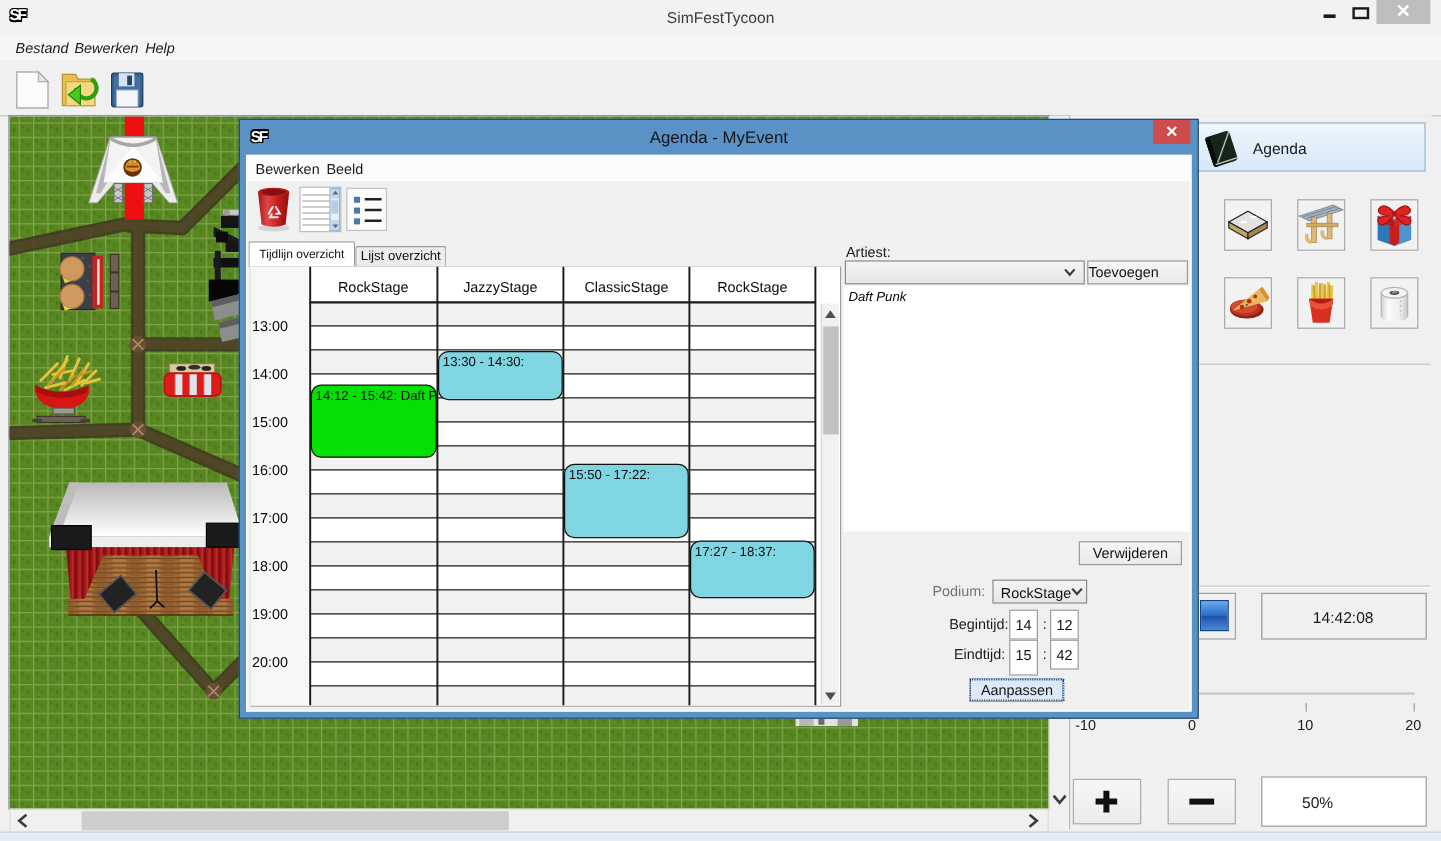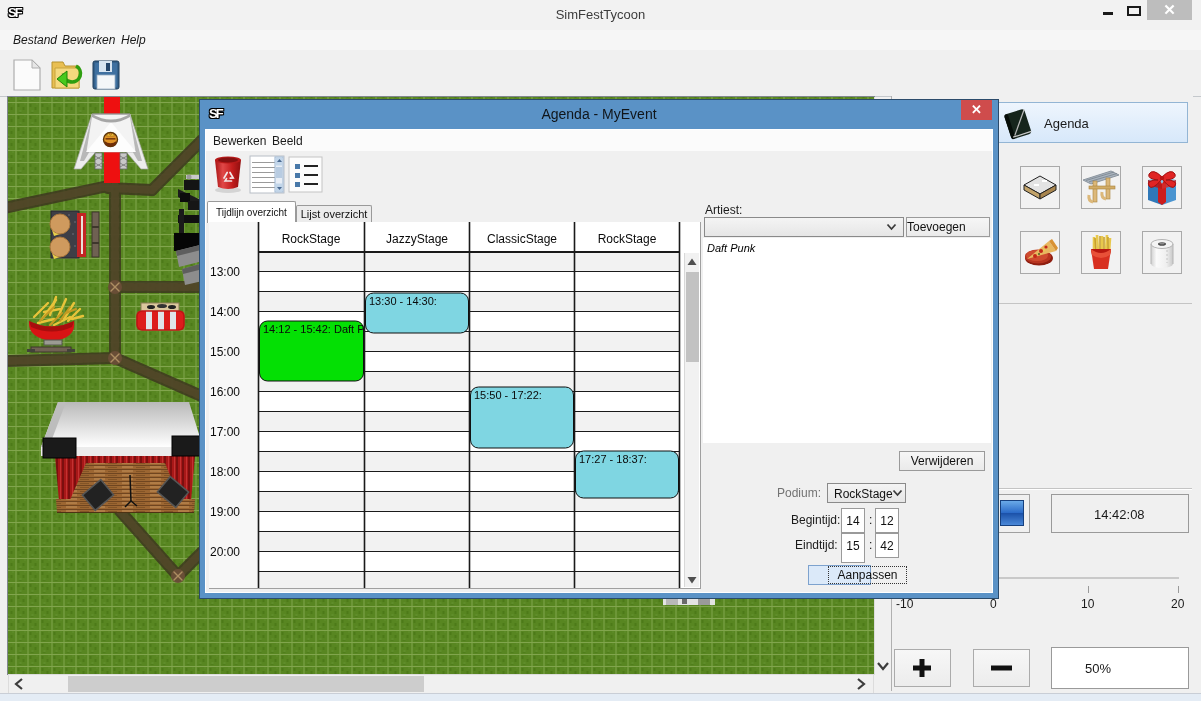--- a/index.html
+++ b/index.html
@@ -569,14 +569,14 @@
       <path d="M1.5 1.5 L5.5 6 L9.5 1.5" fill="none" stroke="#3c3c3c" stroke-width="1.8"></path>
     </svg>
  <div class="abs" style="left:592px;top:414px;font-size:12px;color:#1a1a1a;">Begintijd:</div>
  <div class="abs" style="left:642px;top:409px;width:24px;height:25px;background:#fff;border:1px solid #9a9a9a;font-size:12px;color:#111;text-align:center;line-height:24px;">14</div>
  <div class="abs" style="left:670px;top:414px;font-size:12px;color:#111;">:</div>
  <div class="abs" style="left:676px;top:409px;width:24px;height:25px;background:#fff;border:1px solid #9a9a9a;font-size:12px;color:#111;text-align:center;line-height:24px;">12</div>
  <div class="abs" style="left:596px;top:439px;font-size:12px;color:#1a1a1a;">Eindtijd:</div>
  <div class="abs" style="left:642px;top:434px;width:24px;height:30px;background:#fff;border:1px solid #9a9a9a;font-size:12px;color:#111;text-align:center;line-height:24px;">15</div>
  <div class="abs" style="left:670px;top:439px;font-size:12px;color:#111;">:</div>
  <div class="abs" style="left:676px;top:434px;width:24px;height:25px;background:#fff;border:1px solid #9a9a9a;font-size:12px;color:#111;text-align:center;line-height:24px;">42</div>
- <div class="abs" style="left:609px;top:466px;width:63px;height:20px;background:#dbe9f9;border:1px solid #7da2ce;font-size:12px;color:#111;text-align:center;line-height:19px;padding-left:20px;"><span style="outline:1px dotted #333;display:inline-block;width:77px;height:16px;margin-top:1px;line-height:16px;">Aanpassen</span></div>
+ <div class="abs" style="left:609px;top:466px;width:78px;height:20px;background:#dbe9f9;border:1px solid #7da2ce;font-size:12px;color:#111;text-align:center;line-height:19px;"><span style="outline:1px dotted #333;display:inline-block;width:77px;height:16px;margin-top:1px;line-height:16px;">Aanpassen</span></div>
 </div>
 
 </body></html>

